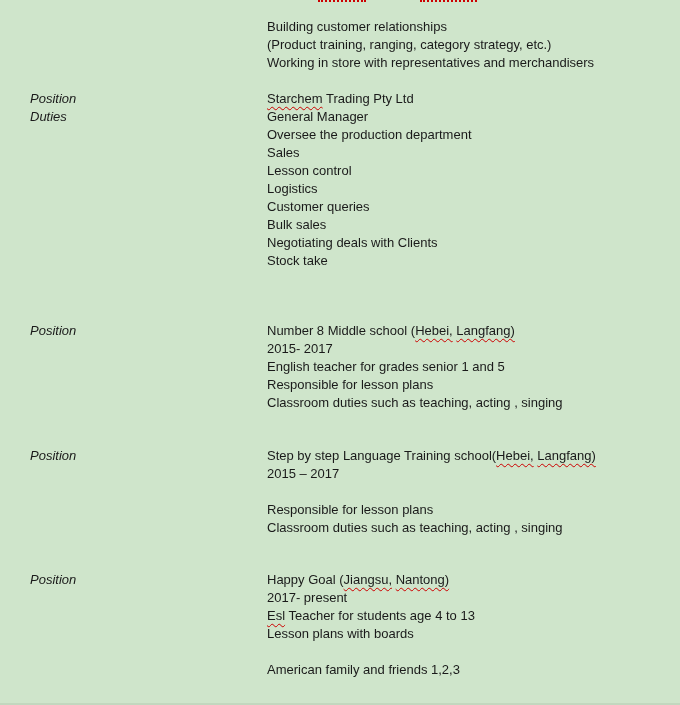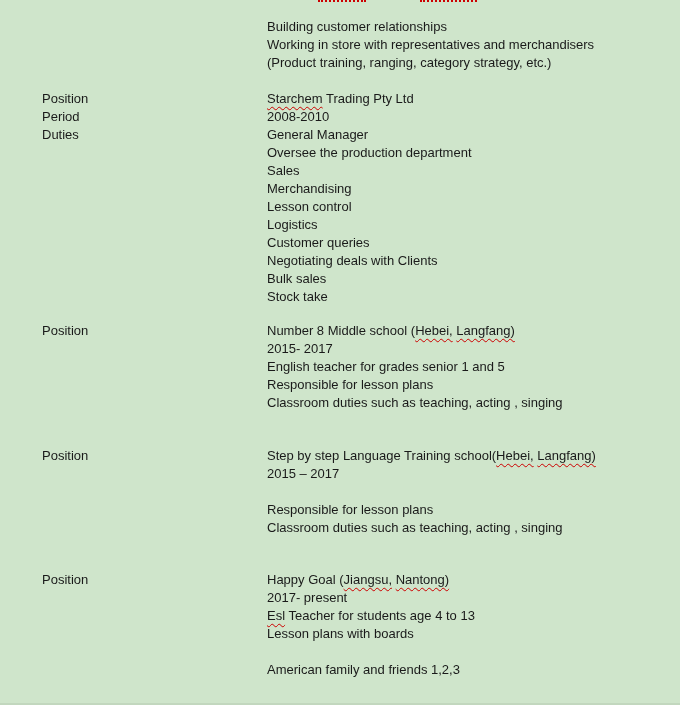--- a/index.html
+++ b/index.html
@@ -32,22 +32,23 @@
   .row{
     display:flex;
     height:18px;
     line-height:18px;
     white-space:pre;
   }
   .lbl{
     box-sizing:border-box;
     flex:none;
     width:267px;
-    padding-left:42px;
+    padding-left:30px;
     white-space:pre;
+    font-style:italic;
   }
   .val{
     flex:none;
     white-space:pre;
   }
   .sq{
     text-decoration:underline;
     text-decoration-style:wavy;
     text-decoration-color:var(--squiggle);
     text-decoration-thickness:1px;
@@ -76,75 +77,67 @@
   <div class="top-squiggle sq-a"></div>
   <div class="top-squiggle sq-b"></div>
 
   <div class="section" id="sec0">
     <div class="row">
       <div class="lbl"></div>
       <div class="val">Building customer relationships</div>
     </div>
     <div class="row">
       <div class="lbl"></div>
+      <div class="val">(Product training, ranging, category strategy, etc.)</div>
+    </div>
+    <div class="row">
+      <div class="lbl"></div>
       <div class="val">Working in store with representatives and merchandisers</div>
     </div>
-    <div class="row">
-      <div class="lbl"></div>
-      <div class="val">(Product training, ranging, category strategy, etc.)</div>
-    </div>
   </div>
 
   <div class="section" id="sec1">
     <div class="row">
       <div class="lbl">Position</div>
       <div class="val"><span class="sq">Starchem</span><span> Trading Pty Ltd</span></div>
-    </div>
-    <div class="row">
-      <div class="lbl">Period</div>
-      <div class="val">2008-2010</div>
     </div>
     <div class="row">
       <div class="lbl">Duties</div>
       <div class="val">General Manager</div>
     </div>
     <div class="row">
       <div class="lbl"></div>
       <div class="val">Oversee the production department</div>
     </div>
     <div class="row">
       <div class="lbl"></div>
       <div class="val">Sales</div>
     </div>
     <div class="row">
       <div class="lbl"></div>
-      <div class="val">Merchandising</div>
-    </div>
-    <div class="row">
-      <div class="lbl"></div>
       <div class="val">Lesson control</div>
     </div>
     <div class="row">
       <div class="lbl"></div>
       <div class="val">Logistics</div>
     </div>
     <div class="row">
       <div class="lbl"></div>
       <div class="val">Customer queries</div>
     </div>
     <div class="row">
       <div class="lbl"></div>
+      <div class="val">Bulk sales</div>
+    </div>
+    <div class="row">
+      <div class="lbl"></div>
       <div class="val">Negotiating deals with Clients</div>
     </div>
     <div class="row">
       <div class="lbl"></div>
-      <div class="val">Bulk sales</div>
-    </div>
-    <div class="row">
-      <div class="lbl"></div>
       <div class="val">Stock take</div>
     </div>
   </div>
 
   <div class="section" id="sec2">
     <div class="row">
       <div class="lbl">Position</div>
       <div class="val"><span>Number 8 Middle school (</span><span class="sq">Hebei,</span><span> </span><span class="sq">Langfang)</span></div>
     </div>
     <div class="row">

